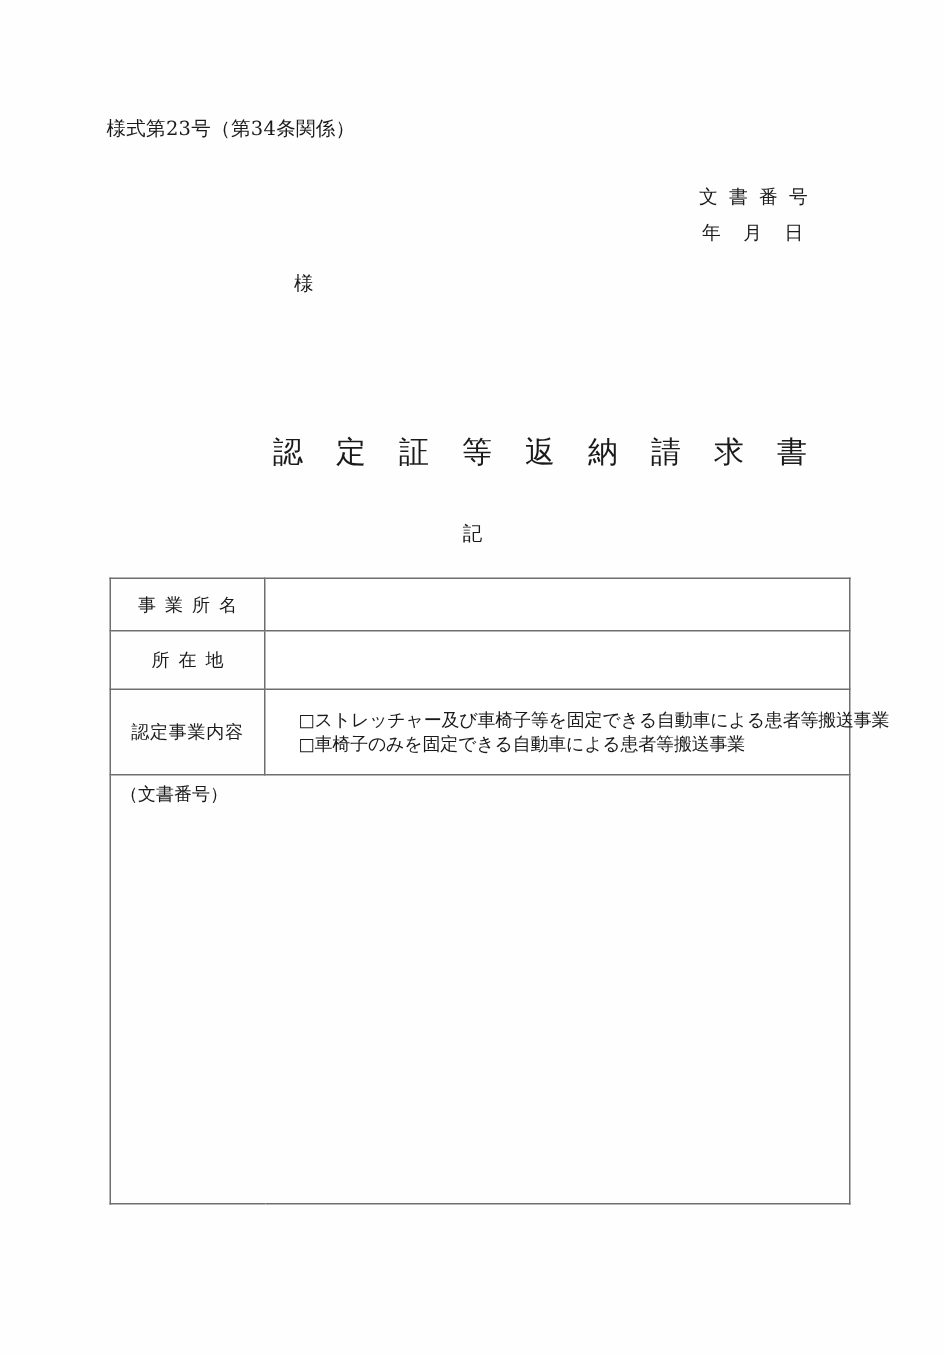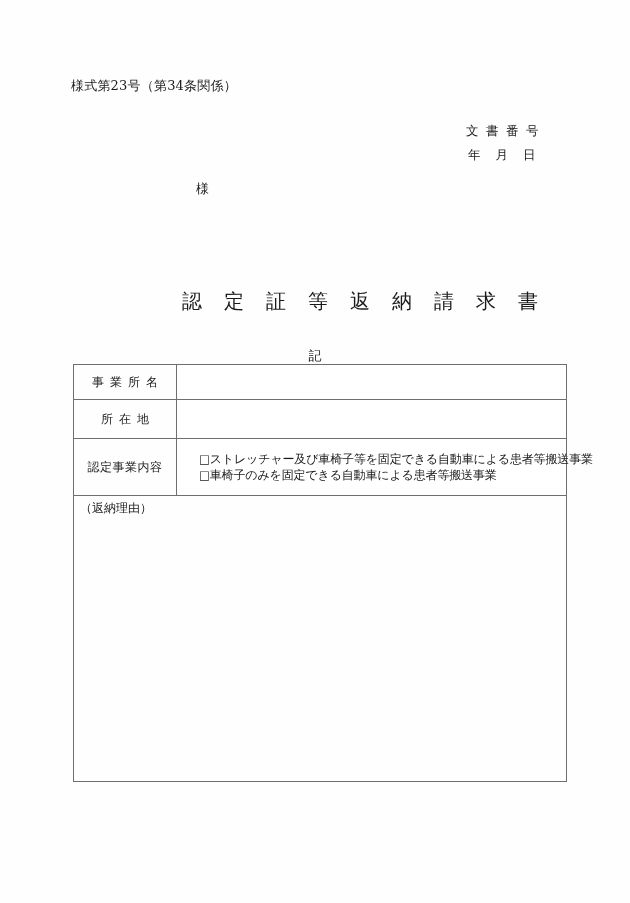--- a/index.html
+++ b/index.html
@@ -95,21 +95,21 @@
     top: 347px;
     width: 630px;
     text-align: center;
     font-size: 13px;
   }
 
   
   #form-table {
     position: absolute;
     left: 73px;
-    top: 364px;
+    top: 385px;
     width: 494px;
     border-collapse: collapse;
     table-layout: fixed;
   }
   #form-table td {
     border: 1px solid #6e6e6e;
     padding: 0;
     vertical-align: middle;
     font-size: 12px;
   }
@@ -207,19 +207,19 @@
             </span>
             <span class="checkbox-line">
               <span class="cb-glyph">□</span><span>車椅子のみを固定できる自動車による患者等搬送事業</span>
             </span>
           </div>
         </td>
       </tr>
 
       <tr>
         <td class="reason-cell" colspan="2">
-          <span class="reason-label">（返納理由）</span>
+          <span class="reason-label">（文書番号）</span>
         </td>
       </tr>
     </tbody>
   </table>
 
 </div>
 
 </body></html>

